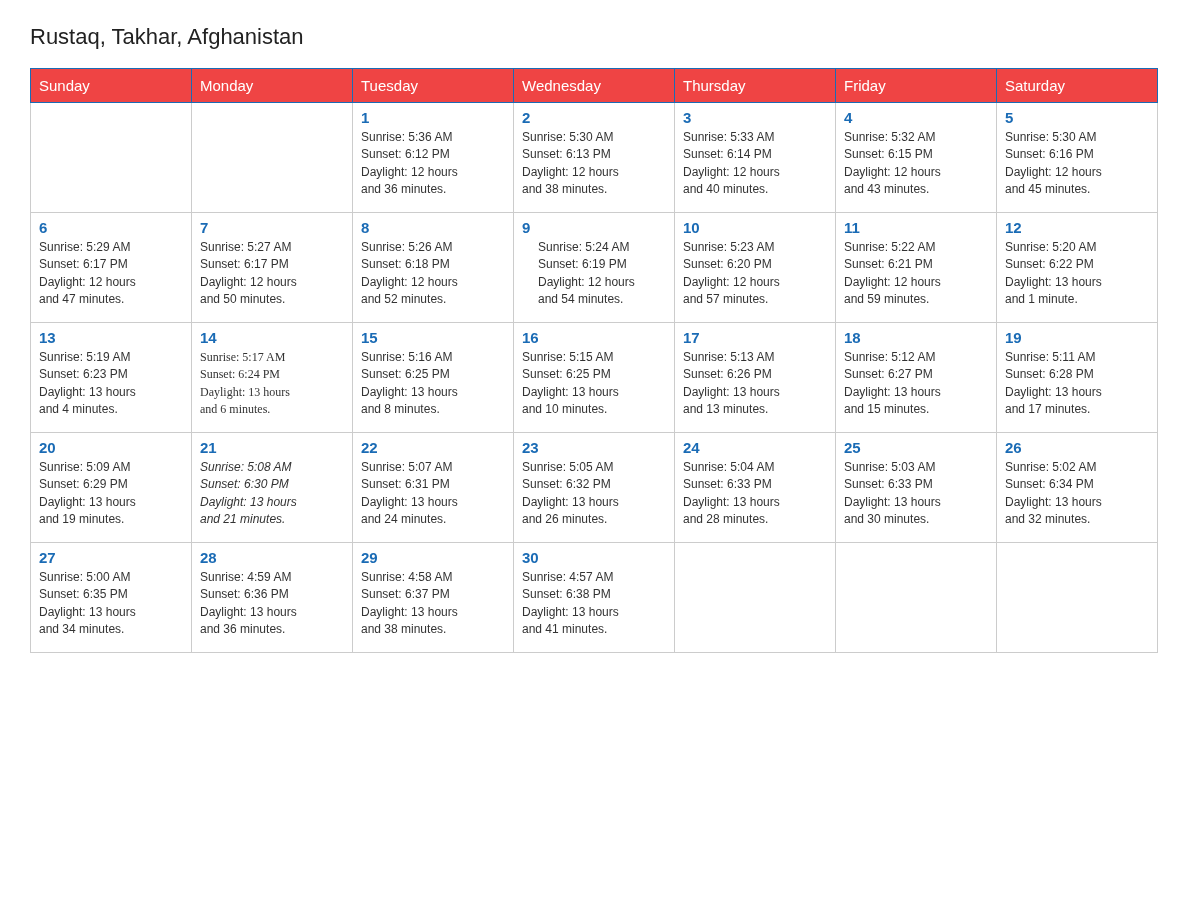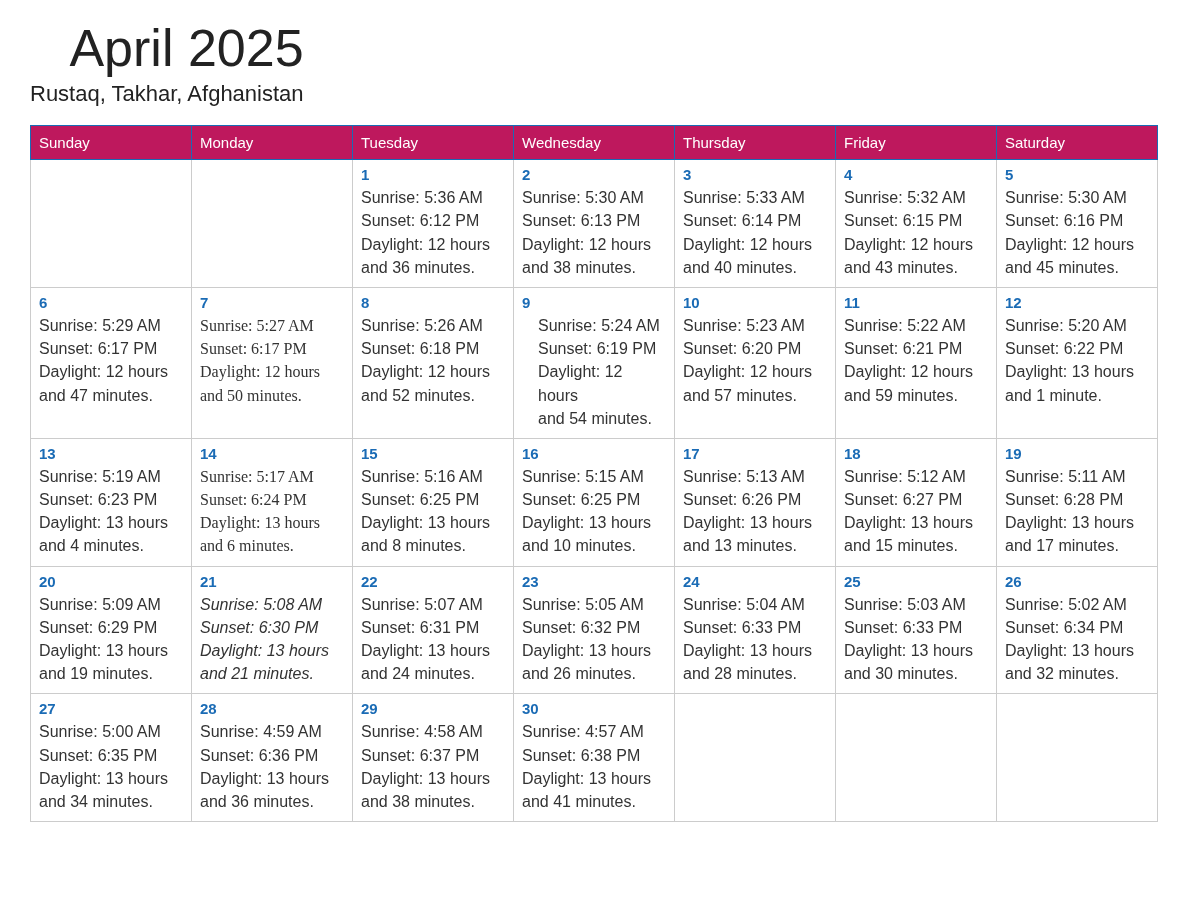--- a/index.html
+++ b/index.html
@@ -60,21 +60,21 @@
       font-size: 22px;
       color: #222;
       margin-top: 4px;
     }
     table {
       width: 100%;
       border-collapse: collapse;
       table-layout: fixed;
     }
     thead tr th {
-      background-color: #be185d;
+      background-color: #ef4444;
       color: #fff;
       font-size: 15px;
       font-weight: normal;
       padding: 8px 8px;
       text-align: left;
       border: 1px solid #1a6bb5;
       margin-top: 28px;
     }
     tbody tr td {
       vertical-align: top;
@@ -86,41 +86,40 @@
       height: 110px;
     }
     .day-number {
       font-size: 15px;
       color: #1a6bb5;
       font-weight: bold;
       margin-bottom: 3px;
       display: block;
     }
     .day-info {
-      font-size: 16px;
+      font-size: 12px;
       color: #333;
       line-height: 1.45;
     }
     tbody tr td.empty {
       background: #fff;
     }
     tbody tr:last-child td {
       border-bottom: 1px solid #ccc;
     }
     
     tbody tr td {
       border-top: 1.5px solid #aaa;
     }
   </style>
 </head>
 <body>
 
 <div class="header">
   <div class="title-block">
-    <div class="title-month">April 2025</div>
     <div class="title-location">Rustaq, Takhar, Afghanistan</div>
   </div>
 </div>
 
 <table>
   <thead>
     <tr>
     <th>Sunday</th>
         <th>Monday</th>
         <th>Tuesday</th>
@@ -173,21 +172,21 @@
       <tr>
         <td>
           <span class="day-number">6</span>
           <div class="day-info" style="white-space: pre-line;">Sunrise: 5:29 AM
 Sunset: 6:17 PM
 Daylight: 12 hours
 and 47 minutes.</div>
         </td>
         <td>
           <span class="day-number">7</span>
-          <div class="day-info" style="white-space: pre-line; font-family: Liberation Serif, serif;">Sunrise: 5:27 AM
+          <div class="day-info" style="white-space: pre-line;">Sunrise: 5:27 AM
 Sunset: 6:17 PM
 Daylight: 12 hours
 and 50 minutes.</div>
         </td>
         <td>
           <span class="day-number">8</span>
           <div class="day-info" style="white-space: pre-line;">Sunrise: 5:26 AM
 Sunset: 6:18 PM
 Daylight: 12 hours
 and 52 minutes.</div>

